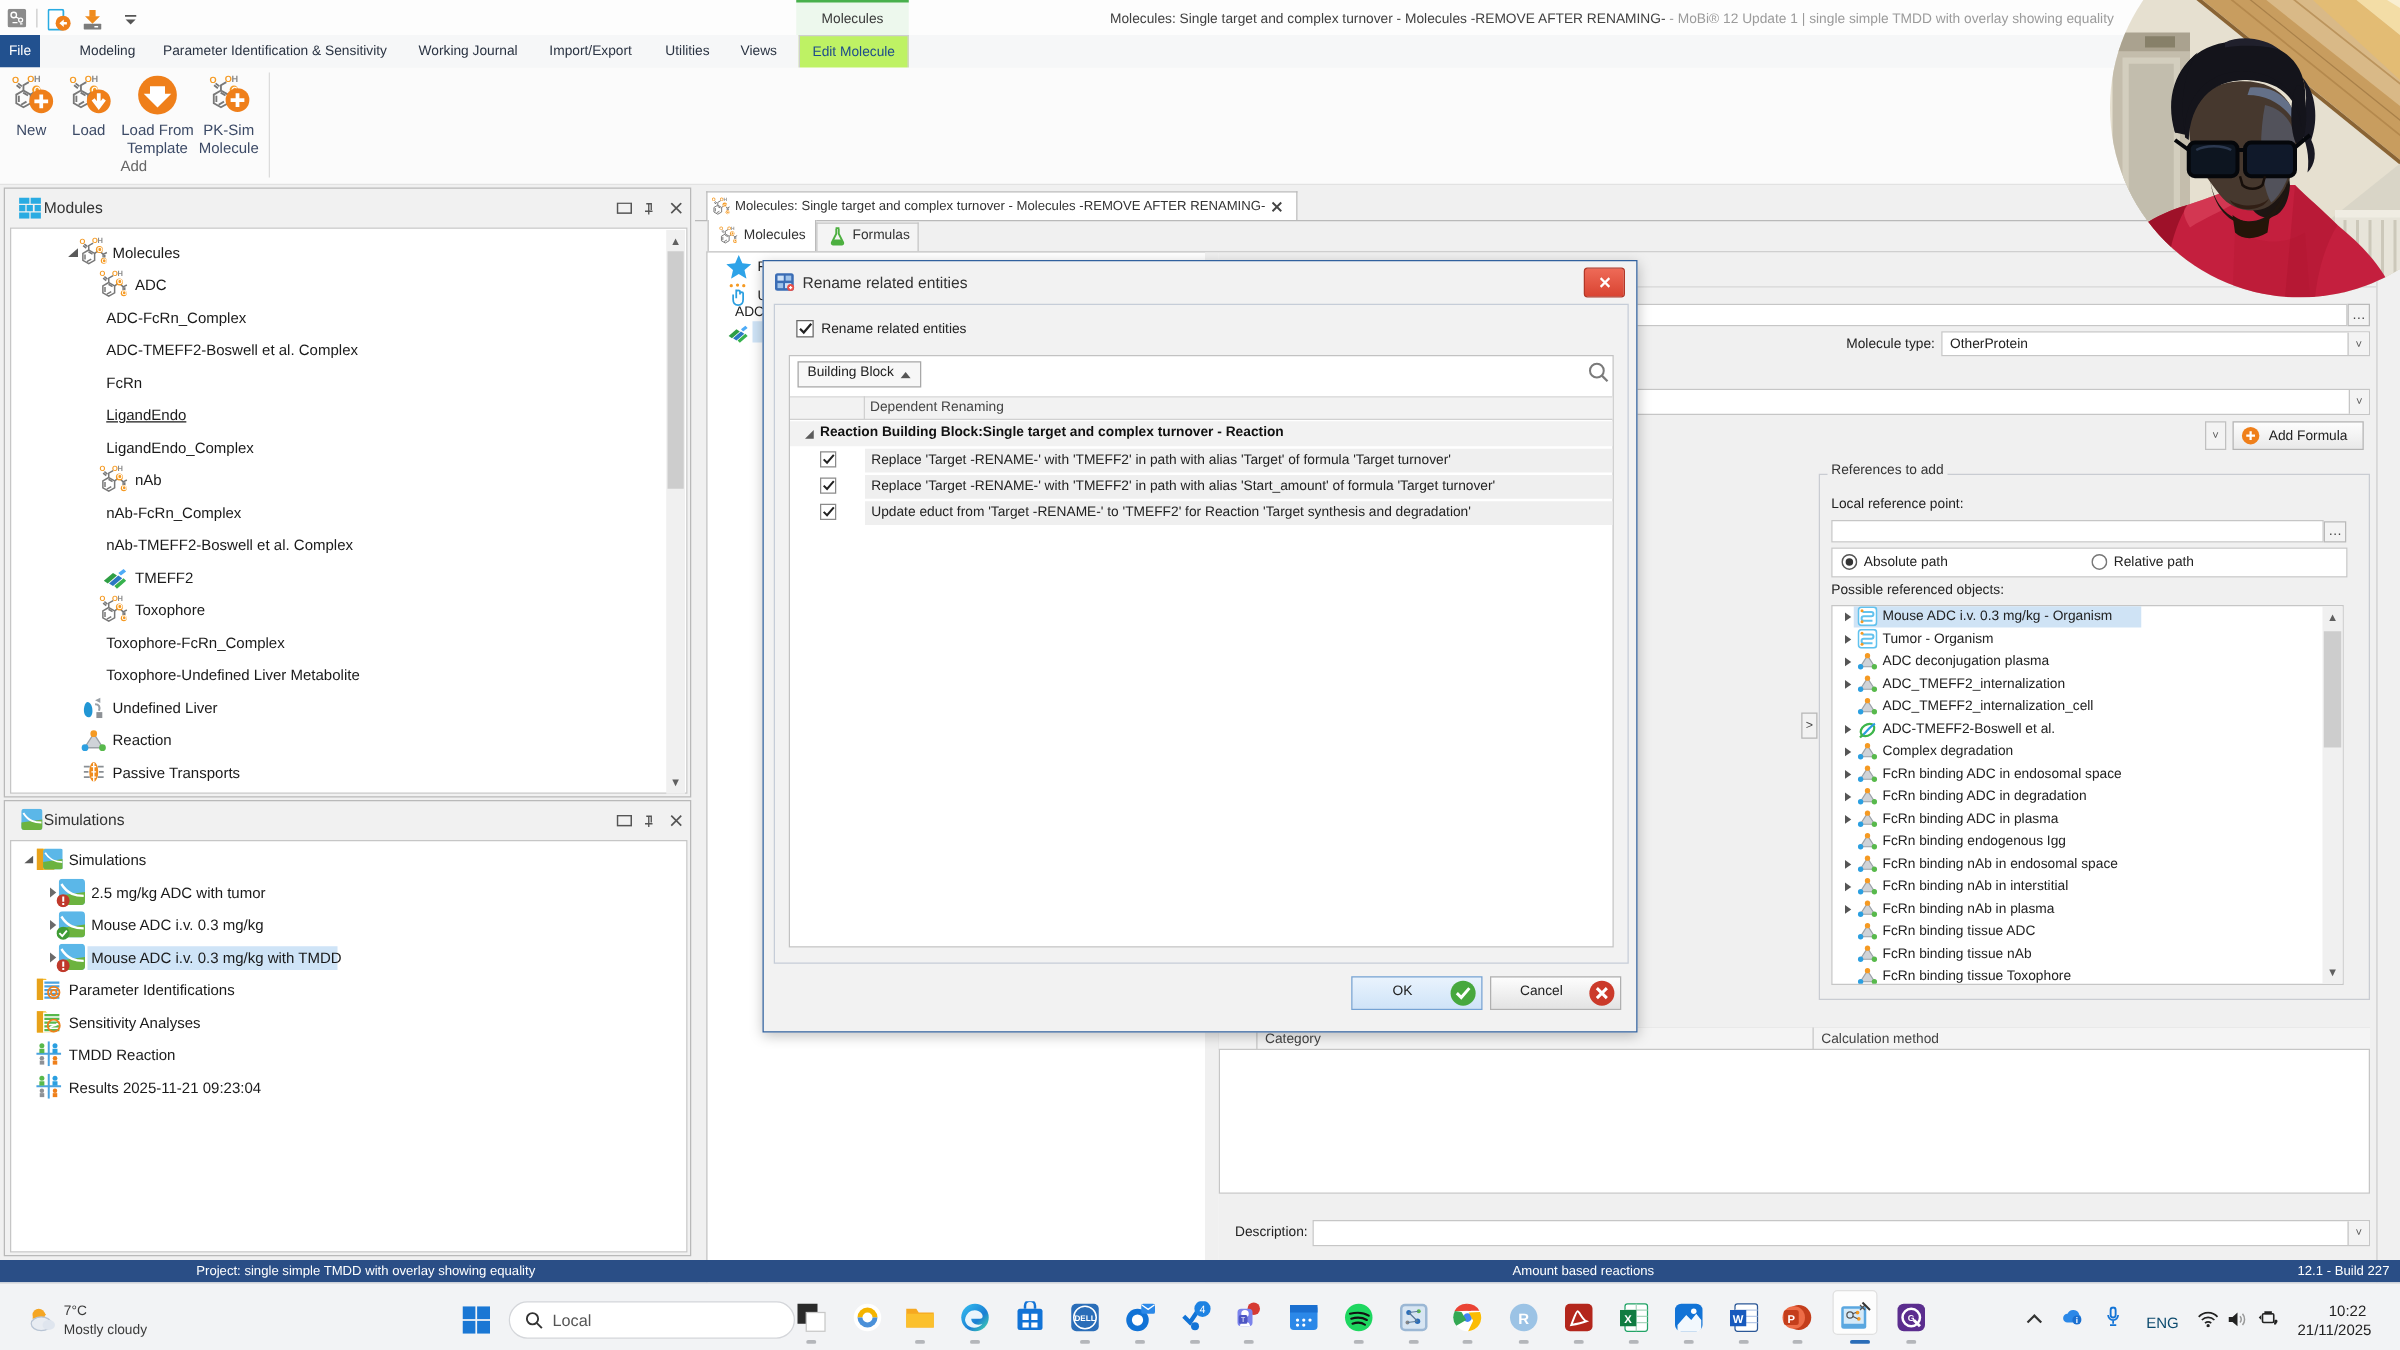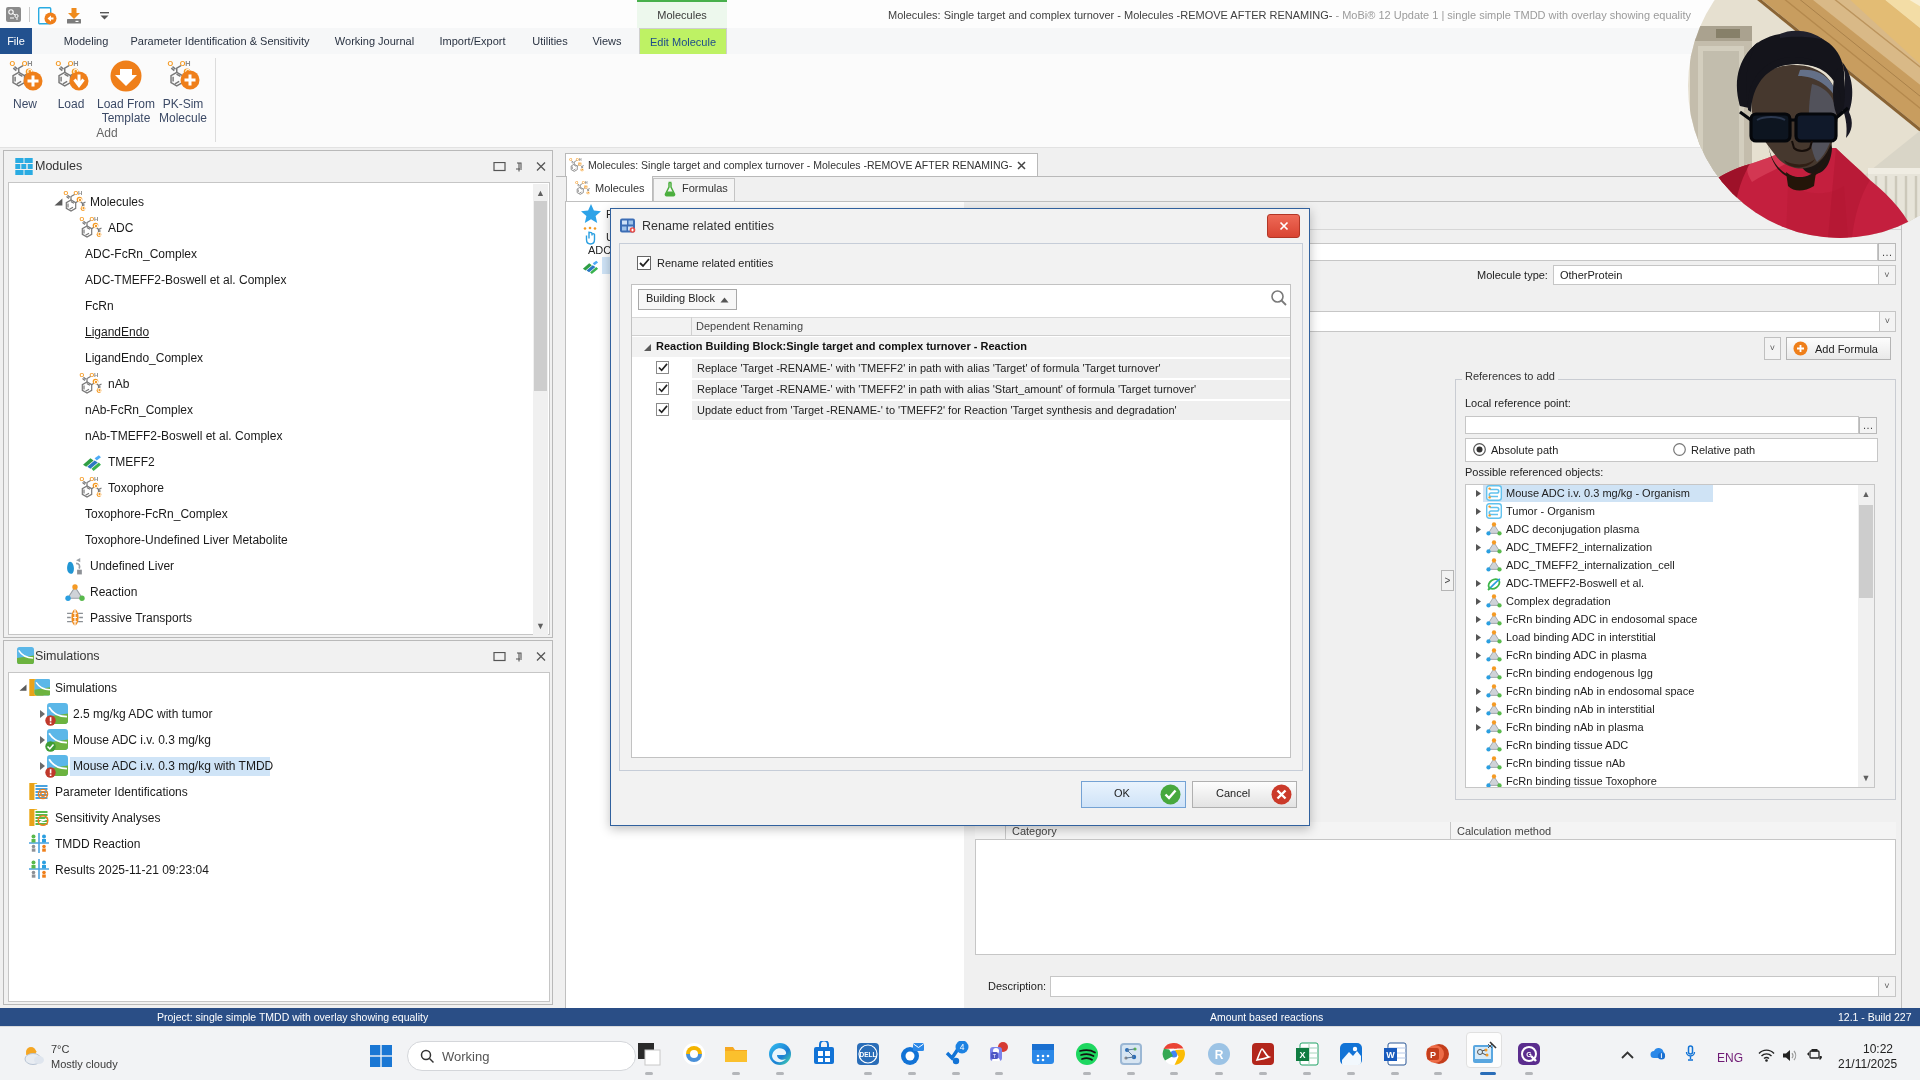--- a/index.html
+++ b/index.html
@@ -532,21 +532,21 @@
   <svg class="abs" style="left:20px;top:126px" width="16" height="15" viewBox="0 0 18 16">
         <use href="#reacttri"></use>
       </svg>
   <div class="abs txt" style="left:40px;top:128px;">FcRn binding ADC in endosomal space</div>
   <svg class="abs" style="left:9px;top:148px" width="7" height="9" viewBox="0 0 7 9">
         <path d="M1 1 L6 4.5 L1 8 Z" fill="#555"></path>
       </svg>
   <svg class="abs" style="left:20px;top:144px" width="16" height="15" viewBox="0 0 18 16">
         <use href="#reacttri"></use>
       </svg>
-  <div class="abs txt" style="left:40px;top:146px;">Load binding ADC in interstitial</div>
+  <div class="abs txt" style="left:40px;top:146px;">FcRn binding ADC in degradation</div>
   <svg class="abs" style="left:9px;top:166px" width="7" height="9" viewBox="0 0 7 9">
         <path d="M1 1 L6 4.5 L1 8 Z" fill="#555"></path>
       </svg>
   <svg class="abs" style="left:20px;top:162px" width="16" height="15" viewBox="0 0 18 16">
         <use href="#reacttri"></use>
       </svg>
   <div class="abs txt" style="left:40px;top:164px;">FcRn binding ADC in plasma</div>
   <svg class="abs" style="left:20px;top:180px" width="16" height="15" viewBox="0 0 18 16">
         <use href="#reacttri"></use>
       </svg>
@@ -694,21 +694,21 @@
       <rect x="11.7" y="0" width="10.3" height="10.3" fill="#1a77d4"></rect>
     <rect x="0" y="11.7" width="10.3" height="10.3" fill="#1a77d4"></rect>
       <rect x="11.7" y="11.7" width="10.3" height="10.3" fill="#1a77d4"></rect>
   </svg>
 
   <div class="abs" style="left:407px;top:14px;width:229px;height:30px;background:#fff;border:1px solid #d4d6da;border-radius:15px;"></div>
   <svg class="abs" style="left:420px;top:22px" width="15" height="15" viewBox="0 0 15 15">
       <circle cx="6" cy="6" r="4.5" fill="none" stroke="#333" stroke-width="1.5"></circle>
       <path d="M9.5 9.5 L13.5 13.5" stroke="#333" stroke-width="1.5"></path>
     </svg>
-  <div class="abs txt" style="left:442px;top:22px;color:#555;font-size:13px;">Working</div>
+  <div class="abs txt" style="left:442px;top:22px;color:#555;font-size:13px;">Local</div>
 
   <svg class="abs tbicon" style="left:636px" viewBox="0 0 26 26">
       <rect x="2" y="2" width="16" height="16" fill="#2a2a2a"></rect>
       <rect x="9" y="9" width="15" height="15" fill="#fff" stroke="#c8c8c8"></rect>
     </svg>
   <svg class="abs tbicon" style="left:681px" viewBox="0 0 26 26">
       <circle cx="13" cy="13" r="11" fill="#fff"></circle>
       <path d="M5 13 A8 8 0 0 1 21 13" fill="#f4b400"></path>
       <path d="M21 13 A8 8 0 0 1 5 13" fill="#4a90d9"></path>
       <circle cx="13" cy="13" r="4" fill="#fff"></circle>
@@ -865,21 +865,21 @@
     </svg>
   <svg class="abs" style="left:1650px;top:20px" width="17" height="13" viewBox="0 0 17 13">
       <path d="M4 11 A3.5 3.5 0 0 1 4 4 A5 5 0 0 1 13.5 5 A3.5 3.5 0 0 1 13 11 Z" fill="#2b88e8"></path>
       <circle cx="11.5" cy="9" r="3.6" fill="#1a6fd0"></circle>
       <text x="11.5" y="11.4" font-size="6.5" fill="#fff" text-anchor="middle" font-weight="bold">i</text>
     </svg>
   <svg class="abs" style="left:1685px;top:18px" width="11" height="17" viewBox="0 0 11 17">
       <rect x="3.5" y="1" width="4" height="8" rx="2" fill="none" stroke="#1273d6" stroke-width="1.5"></rect>
       <path d="M1.5 7 A4 4 0 0 0 9.5 7 M5.5 11 L5.5 14 M3 15 L8 15" stroke="#1273d6" stroke-width="1.4" fill="none"></path>
     </svg>
-  <div class="abs txt" style="left:1717px;top:24px;color:#701a75;font-size:12px;">ENG</div>
+  <div class="abs txt" style="left:1717px;top:24px;color:#0c4a6e;font-size:12px;">ENG</div>
   <svg class="abs" style="left:1758px;top:22px" width="17" height="13" viewBox="0 0 17 13">
       <path d="M1 4.5 A10 10 0 0 1 16 4.5 M3.5 7 A7 7 0 0 1 13.5 7 M6 9.5 A4 4 0 0 1 11 9.5" stroke="#222" stroke-width="1.4" fill="none"></path>
       <circle cx="8.5" cy="11.5" r="1.3" fill="#222"></circle>
     </svg>
   <svg class="abs" style="left:1782px;top:22px" width="15" height="13" viewBox="0 0 15 13">
       <path d="M1 4.5 L4 4.5 L8 1 L8 12 L4 8.5 L1 8.5 Z" fill="#222"></path>
       <path d="M10 4 A4 4 0 0 1 10 9 M12 2 A7 7 0 0 1 12 11" stroke="#999" stroke-width="1.2" fill="none"></path>
     </svg>
   <svg class="abs" style="left:1806px;top:21px" width="17" height="14" viewBox="0 0 17 14">
       <rect x="4" y="3" width="9" height="7" rx="1" fill="none" stroke="#222" stroke-width="1.3"></rect>

